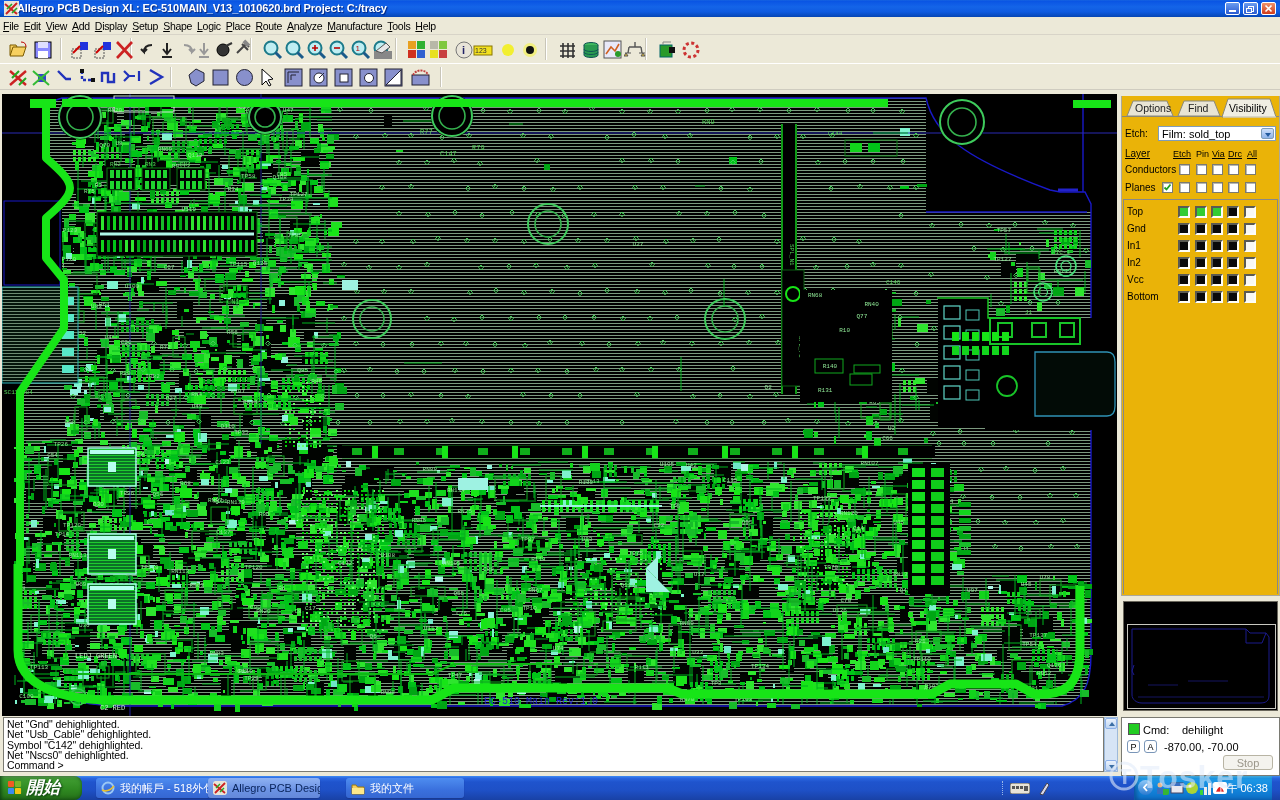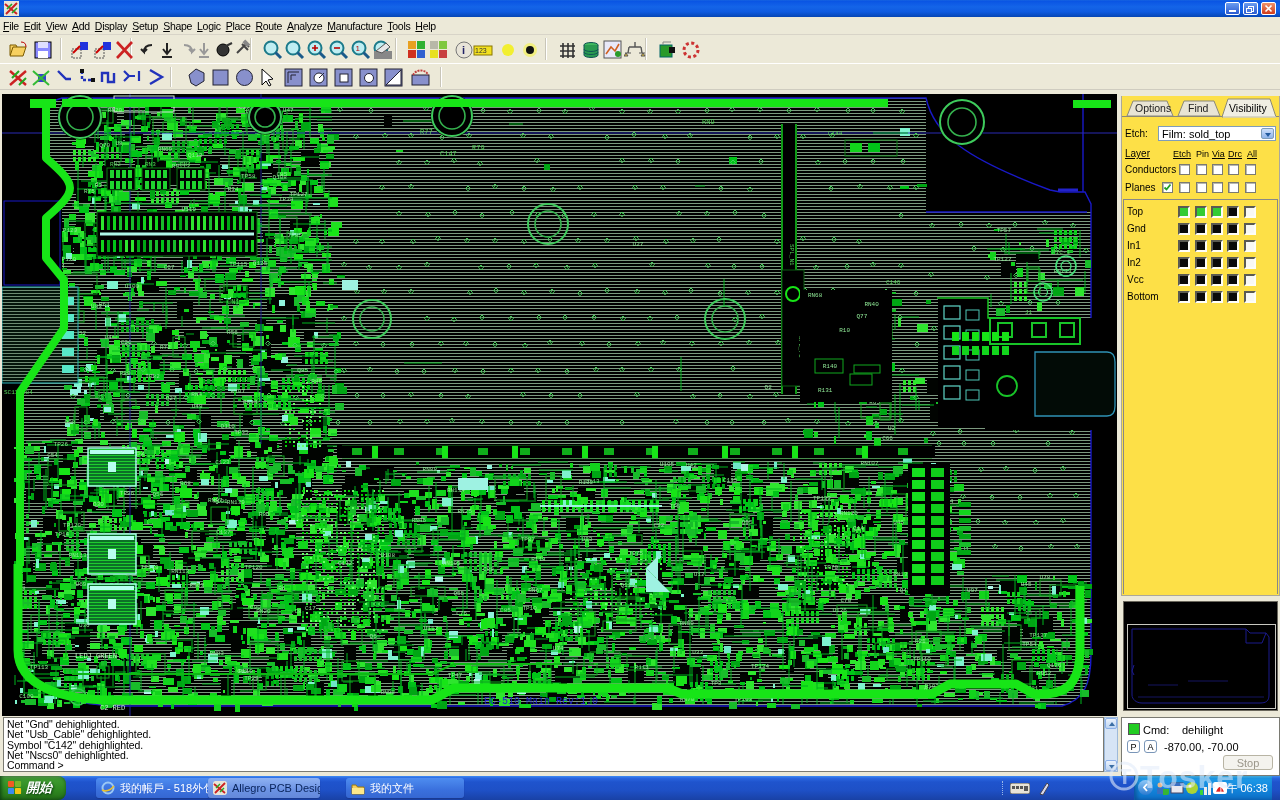--- a/index.html
+++ b/index.html
@@ -11,47 +11,48 @@
 
 #menu{left:0;top:17px;width:1280px;height:18px;background:#ece9d8;font-size:10.5px;color:#000;border-bottom:1px solid #d8d4c8;letter-spacing:-0.2px}
 #menu span{display:inline-block;padding:3px 2px 0 3px;letter-spacing:-0.3px}
 
 #tb1{left:0;top:35px;width:1280px;height:29px;background:#ece9d8;border-bottom:1px solid #fff}
 #tb2{left:0;top:64px;width:1280px;height:26px;background:#ece9d8;border-bottom:1px solid #cfccc0}
 .sep{position:absolute;top:3px;width:2px;height:22px;border-left:1px solid #c8c5b8;border-right:1px solid #fff}
 
 #canvas{left:2px;top:94px;width:1115px;height:622px;background:#000}
 
-#panel{left:1121px;top:96px;width:159px;height:500px;background:#fde047;border:1px solid #aca899;border-top:none;font-size:10px}
+#panel{left:1121px;top:96px;width:159px;height:500px;background:#eab308;border:1px solid #aca899;border-top:none;font-size:10px}
 #paneltop{left:1121px;top:94px;width:159px;height:2px;background:#ece9d8}
 
 .cb{position:absolute;width:11px;height:11px;background:#fff;border:1px solid #7a7a72;box-shadow:inset 1px 1px 0 #b8b8b0}
 .sq{position:absolute;width:12px;height:12px;border-top:2px solid #5a5a52;border-left:2px solid #5a5a52;border-right:2px solid #fdfdf8;border-bottom:2px solid #fdfdf8}
 
 #world{left:1123px;top:601px;width:155px;height:110px;background:#000;border:1px solid #6a675c}
 
 #consoleframe{left:0;top:716px;width:1120px;height:60px;background:#ece9d8}
 #console{left:3px;top:717px;width:1101px;height:55px;background:#fff;border:1px solid #7a7a72;font-size:10.5px;padding:1px 3px;line-height:10.3px;color:#000;letter-spacing:-0.1px}
 #cmdbox{left:1121px;top:717px;width:159px;height:59px;background:#fff;border:1px solid #7a7a72;font-size:11px}
 
 #taskbar{left:0;top:776px;width:1280px;height:24px;background:linear-gradient(to bottom,#3f8cf3 0%,#2a66e0 9%,#1f54cd 25%,#1e50c6 60%,#1941a5 100%)}
-#startbtn{position:absolute;left:0;top:0;width:66px;height:24px;border-radius:0 8px 8px 0;background:linear-gradient(to bottom,#7aba6c 0%,#3f9c31 12%,#2f8a21 55%,#256e18 100%);color:#fff;font-weight:bold;font-size:13px;font-style:italic;line-height:24px;box-shadow:1px 0 4px #0a3a10 inset}
+#startbtn{position:absolute;left:0;top:0;width:82px;height:24px;border-radius:0 8px 8px 0;background:linear-gradient(to bottom,#7aba6c 0%,#3f9c31 12%,#2f8a21 55%,#256e18 100%);color:#fff;font-weight:bold;font-size:17px;font-style:italic;line-height:24px;box-shadow:1px 0 4px #0a3a10 inset}
 .task{position:absolute;top:2px;height:20px;background:linear-gradient(to bottom,#4e8df0,#3a70dd 60%,#3567d2);border-radius:3px;color:#fff;font-size:11px;line-height:20px;box-shadow:0 1px 1px #1a3a90;padding-left:24px;white-space:nowrap;overflow:hidden}
 #tray{position:absolute;right:8px;top:0;width:138px;height:24px;background:linear-gradient(to bottom,#4fc3f7 0%,#1e9ae8 10%,#1287dd 50%,#0d6fc8 100%);border-left:1px solid #0a5aa8;box-shadow:2px 0 4px rgba(0,0,30,.3) inset;color:#fff;font-size:11px}
 .ticon{position:absolute;top:5px;width:14px;height:14px;border-radius:2px}
 
 #wm{left:1108px;top:752px;width:172px;height:48px;color:rgba(225,235,250,.6);font-size:34px;font-weight:bold;letter-spacing:1px}
 </style></head>
 <body>
 <div class="abs" id="title">
  <svg class="abs" style="left:4px;top:1px" width="15" height="15" viewBox="0 0 15 15">
       <rect width="15" height="15" fill="#e8e4d8"></rect>
       <path d="M1 3 L13 13 M13 2 L2 13" stroke="#c22" stroke-width="2"></path>
       <path d="M3 8 L8 3 M8 12 L13 7" stroke="#2a2" stroke-width="1.6"></path>
     </svg>
+ <span class="txt" style="left:17px">Allegro PCB Design XL: EC-510MAIN_V13_1010620.brd  Project: C:/tracy</span>
  <div class="tbtn" style="right:40px;background:linear-gradient(#6a9cf0,#2a5ad0)">
       <div style="position:absolute;left:3px;bottom:2px;width:7px;height:2px;background:#fff"></div>
     </div>
  <div class="tbtn" style="right:22px;background:linear-gradient(#6a9cf0,#2a5ad0)">
       <div style="position:absolute;left:4px;top:3px;width:6px;height:6px;border:1px solid #fff"></div>
       <div style="position:absolute;left:2px;top:5px;width:6px;height:5px;border:1px solid #fff;background:#4a7ae0"></div>
     </div>
  <div class="tbtn" style="right:4px;background:linear-gradient(#f0926a,#d03a1a)">
       <svg width="13" height="11" viewBox="0 0 13 11" style="position:absolute;left:0;top:0">
         <path d="M3.5 2.5 L9.5 8.5 M9.5 2.5 L3.5 8.5" stroke="#fff" stroke-width="1.6"></path>

